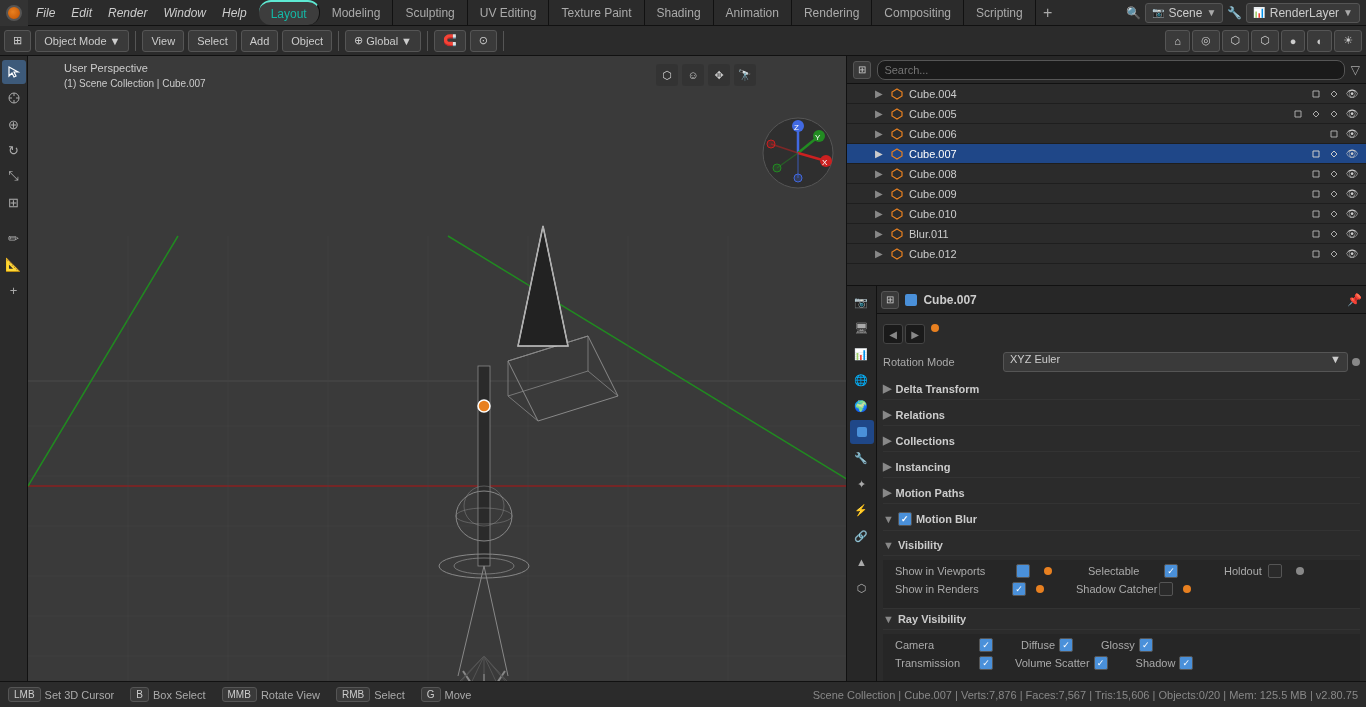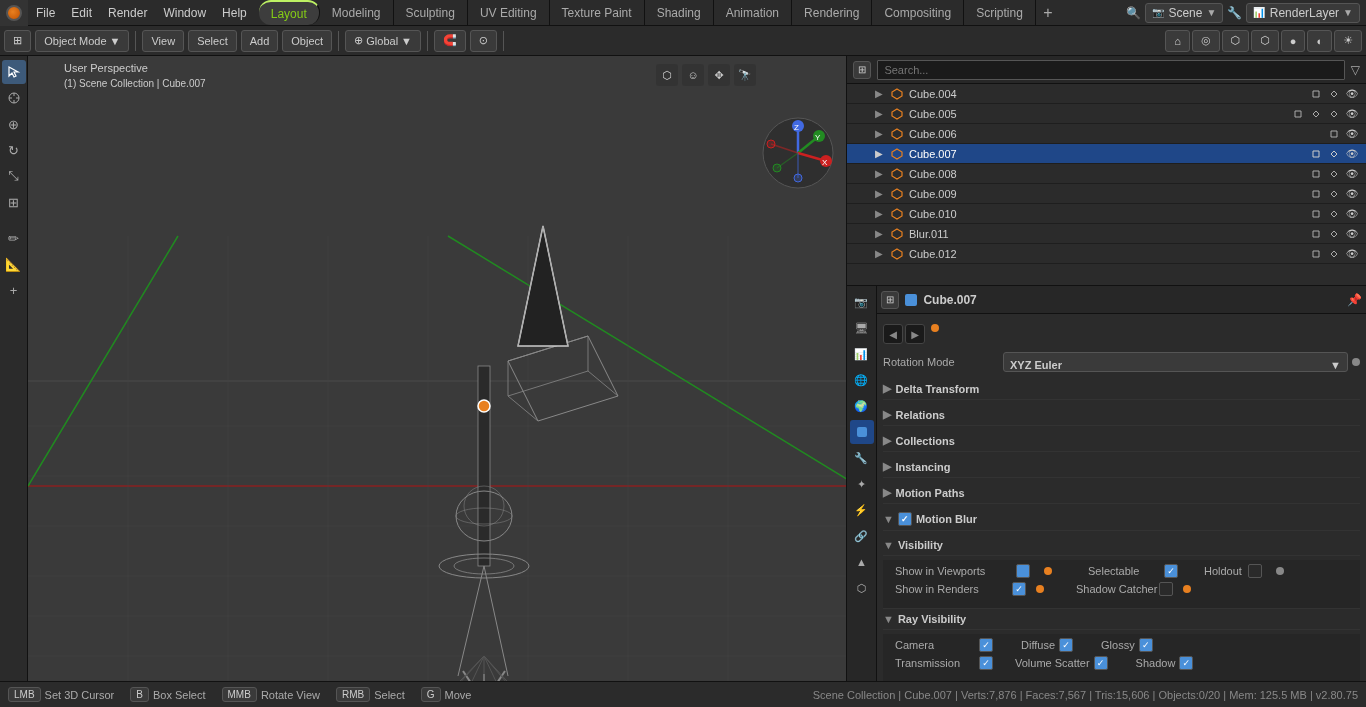--- a/index.html
+++ b/index.html
@@ -45,20 +45,21 @@
       height: 100%;
     }
     .menu-item {
       padding: 0 8px;
       height: 100%;
       display: flex;
       align-items: center;
       cursor: pointer;
       color: #ccc;
       font-size: 12px;
+      font-style: italic;
     }
 
     .workspace-tabs {
       display: flex;
       align-items: center;
       flex: 1;
       height: 100%;
       margin-left: 4px;
     }
     .workspace-tab {
@@ -66,22 +67,22 @@
       height: 100%;
       display: flex;
       align-items: center;
       cursor: pointer;
       color: #aaa;
       font-size: 12px;
       border-right: 1px solid #111;
     }
     .workspace-tab.active {
       background: #3d3d3d;
-      color: #84cc16;
-      border-top: 2px solid #bef264;
+      color: #14b8a6;
+      border-top: 2px solid #5eead4;
       border-radius: 12px;
     }
 
     .add-workspace {
       width: 24px;
       height: 26px;
       display: flex;
       align-items: center;
       justify-content: center;
       cursor: pointer;
@@ -214,21 +215,21 @@
       align-items: center;
       padding: 0 6px;
       gap: 6px;
       border-bottom: 1px solid #111;
       flex-shrink: 0;
     }
     .search-box {
       flex: 1;
       background: #1a1a1a;
       border: 1px solid #555;
-      border-radius: 1px;
+      border-radius: 8px;
       height: 20px;
       padding: 0 6px;
       color: #ccc;
       font-size: 11px;
     }
     .outliner-items {
       overflow-y: auto;
       flex: 1;
     }
     .outliner-item {
@@ -350,24 +351,23 @@
     .prop-dropdown {
       flex: 1;
       background: #3a3a3a;
       border: 1px solid #555;
       border-radius: 3px;
       height: 20px;
       padding: 0 6px;
       color: #ccc;
       font-size: 11px;
       display: flex;
-      align-items: flex-end;
+      align-items: flex-start;
       justify-content: space-between;
       cursor: pointer;
-      font-weight: bold;
     }
     .prop-dot {
       width: 8px;
       height: 8px;
       border-radius: 50%;
       background: #888;
       margin-left: 4px;
     }
     .prop-dot.orange { background: #e88020; }
 
@@ -1008,21 +1008,21 @@
             <span>Visibility</span>
           </div>
           <div style="padding:4px 6px 8px 12px;background:#262626;border-bottom:1px solid #333;">
 
             <div style="display:flex;align-items:center;margin-bottom:4px;gap:6px;">
               <span style="width:115px;font-size:11px;color:#aaa;">Show in Viewports</span>
               <div class="cb-box"></div>
               <div class="cb-dot orange"></div>
               <span style="width:70px;font-size:11px;color:#aaa;margin-left:30px;">Selectable</span>
               <div class="cb-box">✓</div>
-              <span style="font-size:11px;color:#aaa;margin-left:16px;">Holdout</span>
+              <span style="font-size:11px;color:#aaa;margin-left:36px;">Holdout</span>
               <div class="cb-box unchecked"></div>
               <div class="cb-dot"></div>
             </div>
 
             <div style="display:flex;align-items:center;margin-bottom:4px;gap:2px;">
               <span style="width:115px;font-size:11px;color:#aaa;">Show in Renders</span>
               <div class="cb-box">✓</div>
               <div class="cb-dot orange"></div>
               <span style="font-size:11px;color:#aaa;margin-left:30px;">Shadow Catcher</span>
               <div class="cb-box unchecked"></div>

